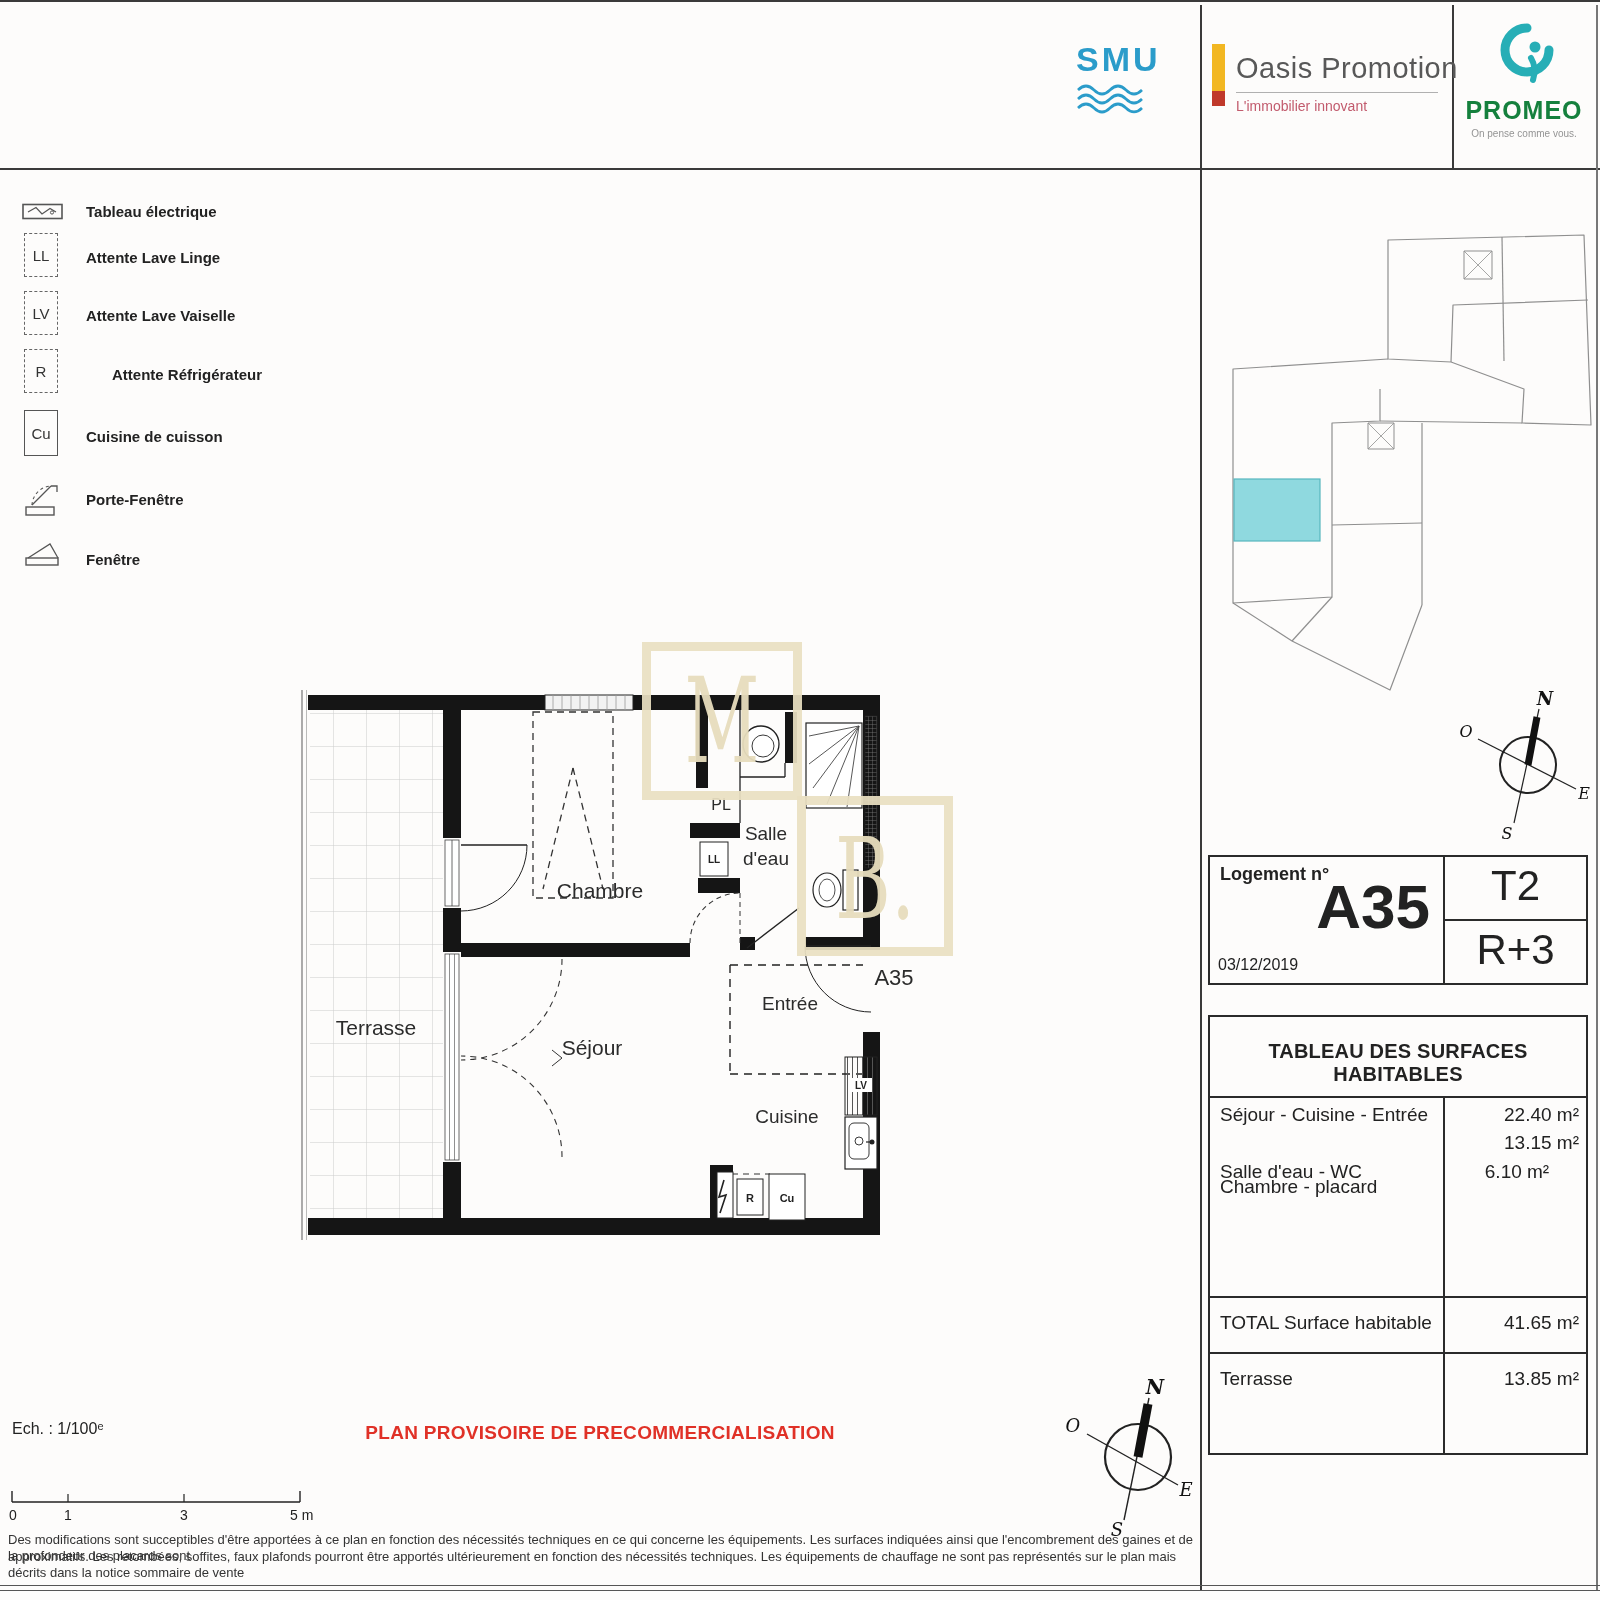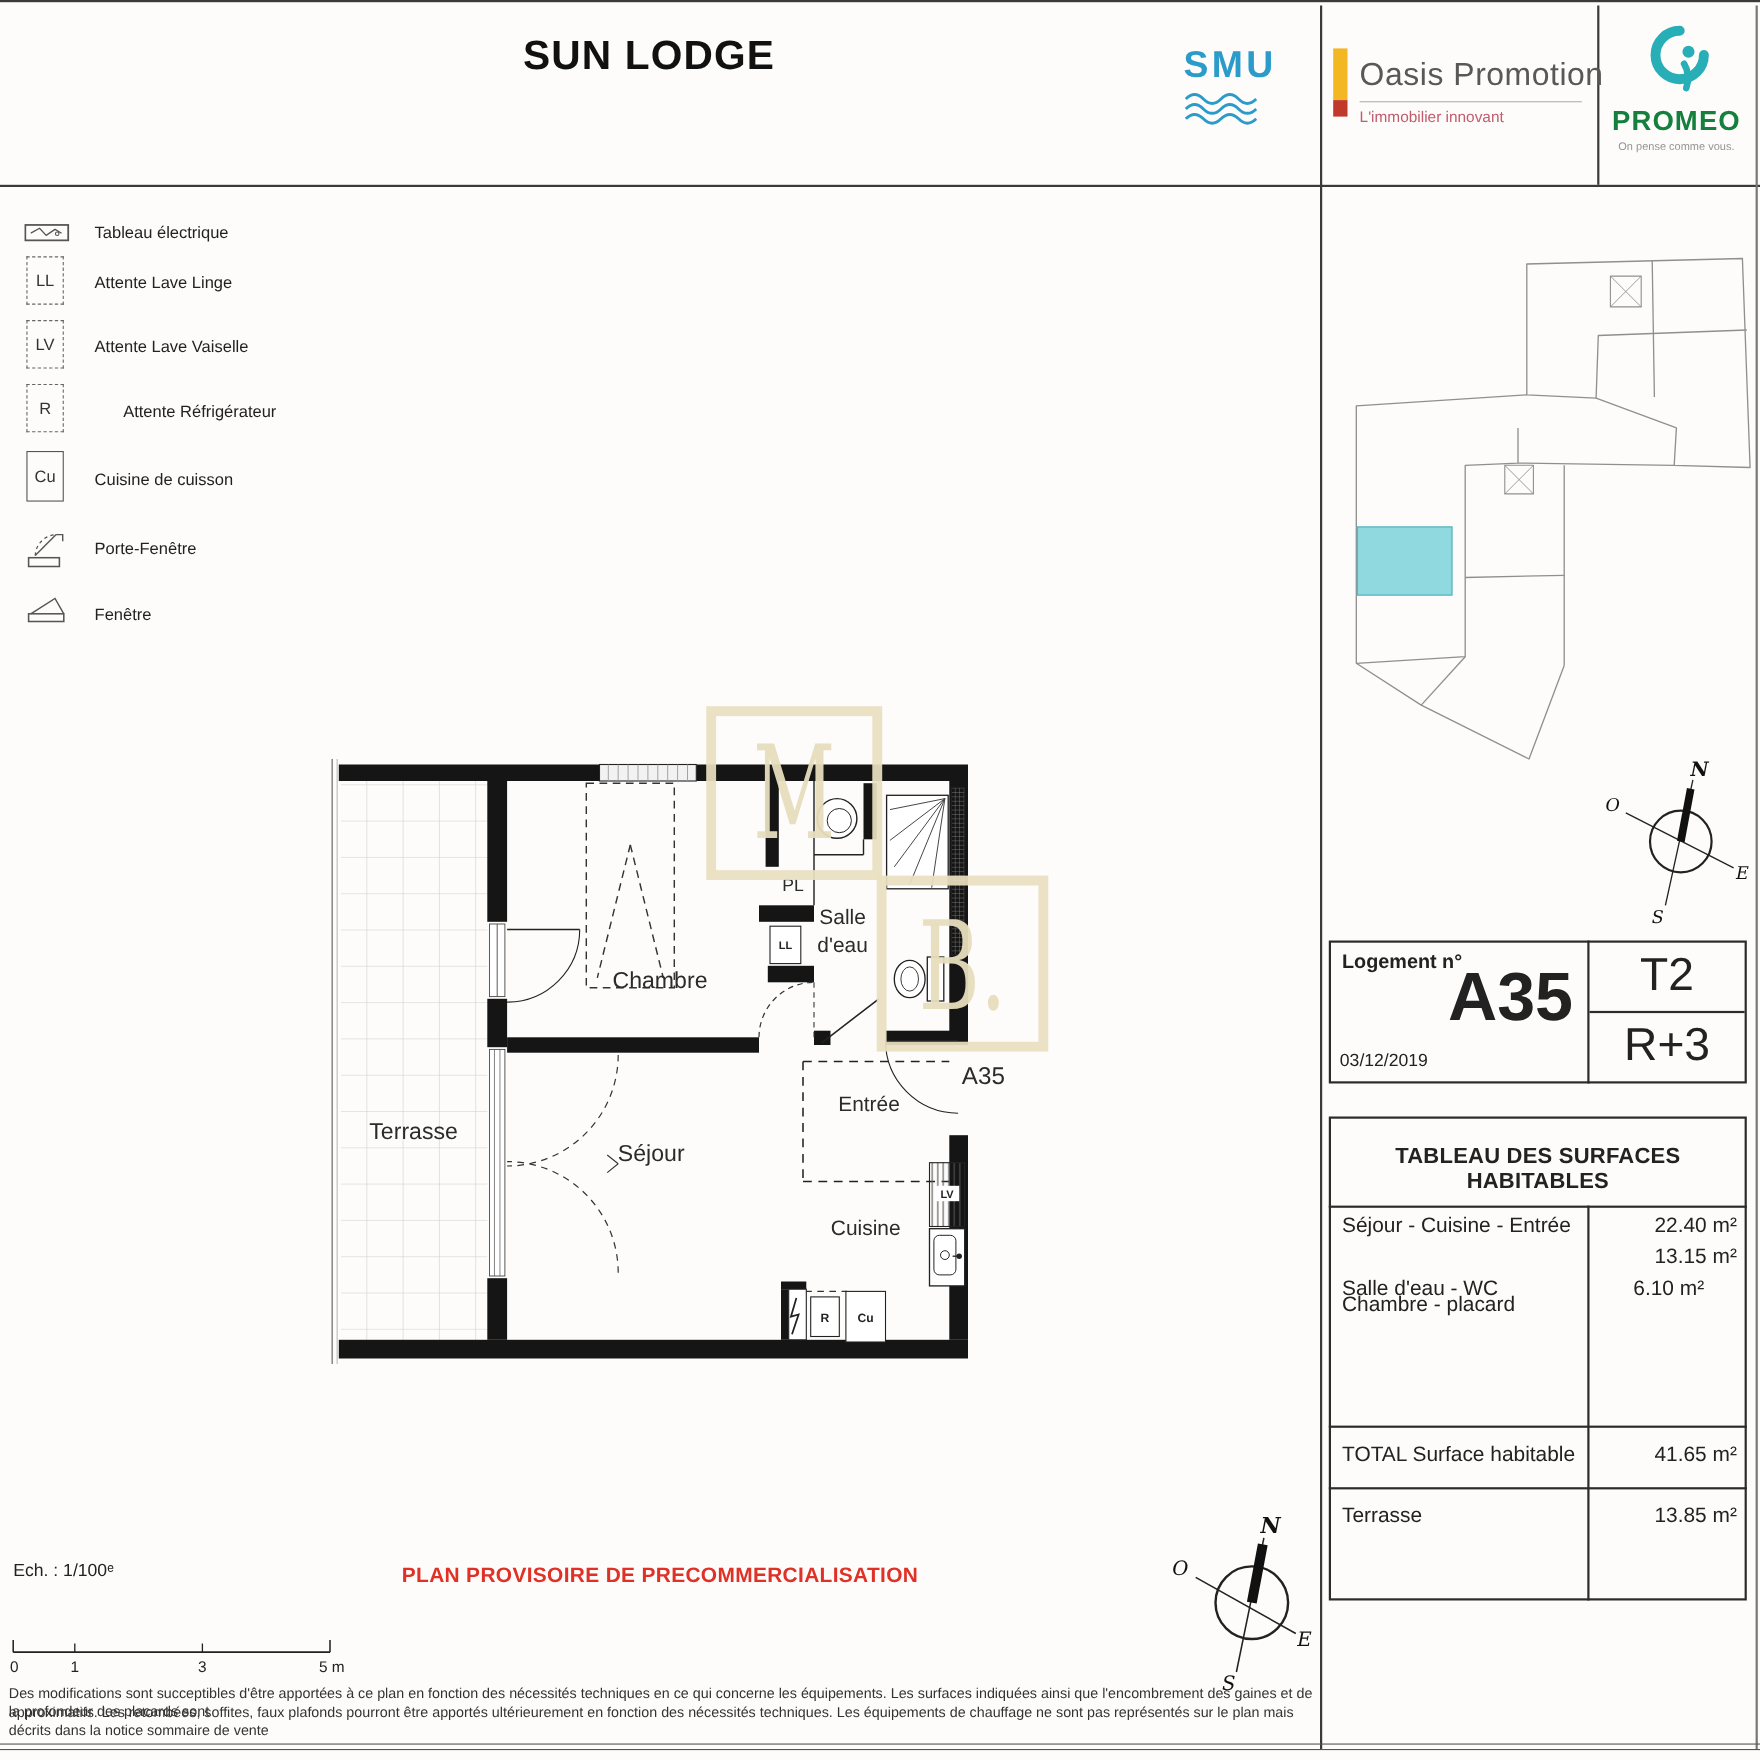--- a/index.html
+++ b/index.html
@@ -8,21 +8,21 @@
   .hline{position:absolute;background:#3a3a3a;}
   .vline{position:absolute;background:#3a3a3a;}
   .ctr{text-align:center;}
   .title{font-weight:bold;font-size:37px;letter-spacing:1px;color:#111;}
   .subtitle{font-size:23px;color:#222;}
   .smu-text{font-weight:bold;font-size:34px;letter-spacing:3px;color:#2b9cca;}
   .oasis-name{font-size:29px;color:#585858;letter-spacing:0.5px;}
   .oasis-tag{font-size:14px;color:#c25b6d;}
   .promeo-name{font-size:25px;font-weight:bold;color:#15803d;letter-spacing:1px;}
   .promeo-tag{font-size:10px;color:#949494;}
-  .legend-label{font-size:15px;color:#222;}
+  .legend-label{font-size:15px;color:#222;font-weight:bold;}
   .legend-box{position:absolute;width:34px;box-sizing:border-box;display:flex;align-items:center;justify-content:center;font-size:15px;color:#333;}
   .dashedbox{border:1.6px dashed #666;height:44px;}
   .solidbox{border:1.6px solid #555;height:46px;}
   .wm-box{position:absolute;border:9px solid #eae0c2;box-sizing:border-box;opacity:0.93;}
   .wm-letter{position:absolute;font-family:"DejaVu Serif",serif;color:#e7ddbd;text-align:center;opacity:0.95;}
   .unit-label{font-size:18px;font-weight:bold;}
   .unit-number{font-size:62px;font-weight:bold;line-height:1;}
   .unit-date{font-size:16px;}
   .unit-type{font-size:42px;}
   .tbl-title{font-size:20px;font-weight:bold;letter-spacing:0.2px;}
@@ -36,21 +36,20 @@
 
 <div id="canvas">
 
   <div class="hline" style="left:0;top:5;width:1600px;height:2px;"></div>
   <div class="hline" style="left:0;top:168px;width:1600px;height:2px;"></div>
   <div class="vline" style="left:1200px;top:5px;width:2px;height:1585px;"></div>
   <div class="vline" style="left:1596px;top:5px;width:2px;height:1585px;background:#777;"></div>
   <div class="abs" style="left:0;top:1585px;width:1600px;height:6px;border-top:1.5px solid #555;border-bottom:1.5px solid #555;box-sizing:border-box;"></div>
   <div class="vline" style="left:1452px;top:5px;width:2px;height:163px;"></div>
 
-  <div class="abs ctr title" style="left:300px;top:30px;width:580px;">SUN LODGE</div>
 
   <div class="abs smu-text" style="left:1076px;top:40px;">SMU</div>
   <svg class="abs" style="left:1076px;top:84px;" width="74" height="36" viewBox="0 0 74 36">
     <g stroke="#2b9cca" stroke-width="2.6" fill="none">
       <path d="M2,6 q8,-8 16,0 t16,0 t16,0 t16,0"></path>
       <path d="M2,15 q8,-8 16,0 t16,0 t16,0 t16,0"></path>
       <path d="M2,24 q8,-8 16,0 t16,0 t16,0 t16,0"></path>
     </g>
   </svg>
 

